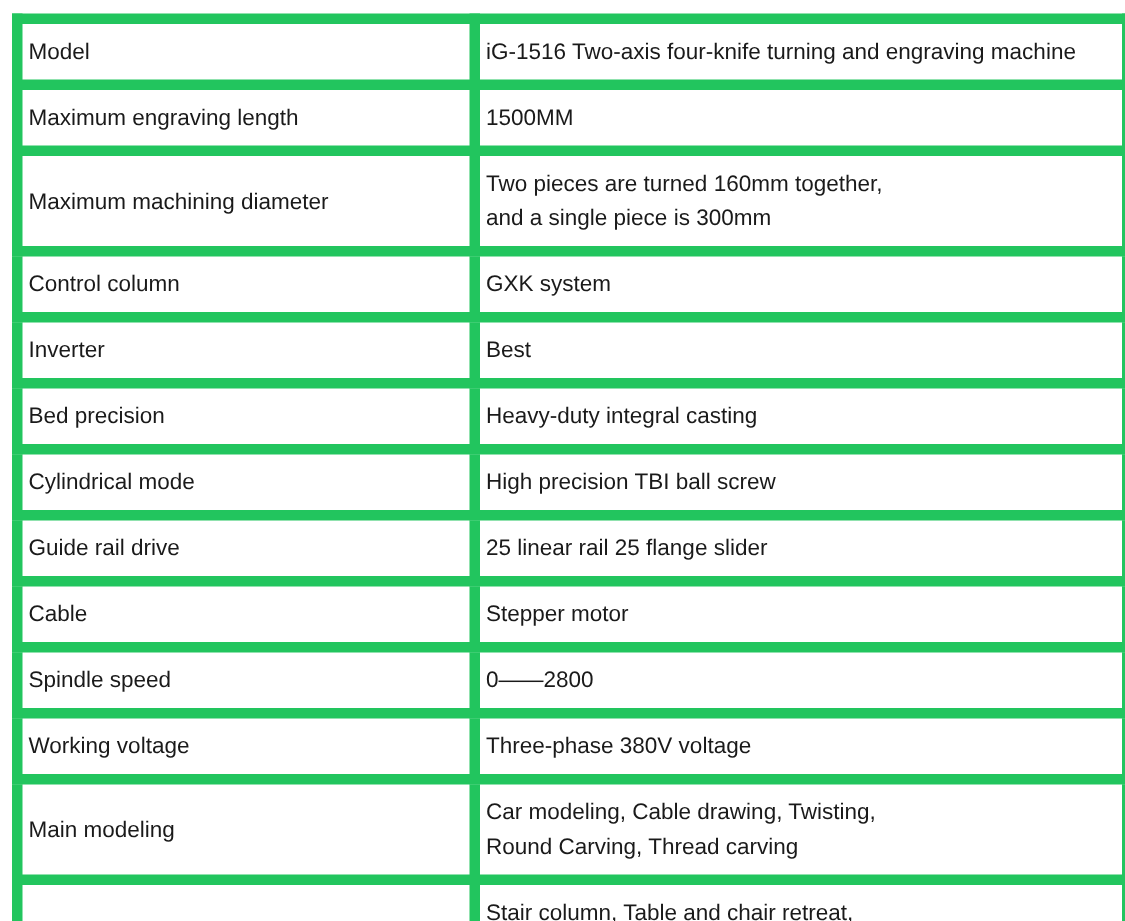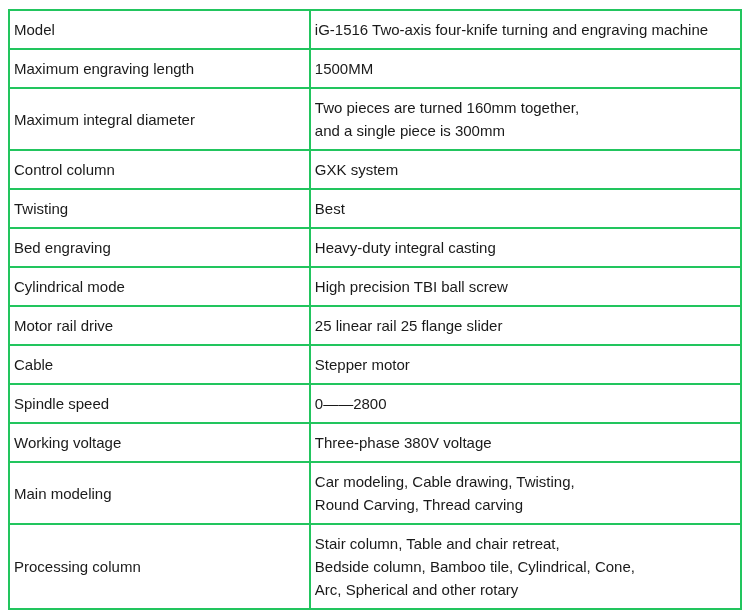--- a/index.html
+++ b/index.html
@@ -16,21 +16,21 @@
     background: #ffffff;
   }
   table.spec-table {
     border-collapse: collapse;
     width: 734px;
     table-layout: fixed;
     border: 1px solid #000000;
     border-bottom-width: 2px;
   }
   table.spec-table td {
-    border: 2px solid #22c55e;
+    border: 7px solid #22c55e;
     vertical-align: middle;
     padding: 7px 4px;
     font-size: 15px;
     line-height: 23px;
     color: #1a1a1a;
   }
   td.col-label {
     width: 290px;
     padding-left: 14px;
   }
@@ -51,42 +51,42 @@
     <tbody>
       <tr>
         <td class="col-label">Model</td>
         <td class="col-value small-text">iG-1516 Two-axis four-knife turning and engraving machine</td>
       </tr>
       <tr>
         <td class="col-label">Maximum engraving length</td>
         <td class="col-value">1500MM</td>
       </tr>
       <tr>
-        <td class="col-label">Maximum integral diameter</td>
+        <td class="col-label">Maximum machining diameter</td>
         <td class="col-value">Two pieces are turned 160mm together,
 and a single piece is 300mm</td>
       </tr>
       <tr>
         <td class="col-label">Control column</td>
         <td class="col-value">GXK system</td>
       </tr>
       <tr>
-        <td class="col-label">Twisting</td>
+        <td class="col-label">Inverter</td>
         <td class="col-value">Best</td>
       </tr>
       <tr>
-        <td class="col-label">Bed engraving</td>
+        <td class="col-label">Bed precision</td>
         <td class="col-value">Heavy-duty integral casting</td>
       </tr>
       <tr>
         <td class="col-label small-text">Cylindrical mode</td>
         <td class="col-value">High precision TBI ball screw</td>
       </tr>
       <tr>
-        <td class="col-label">Motor rail drive</td>
+        <td class="col-label">Guide rail drive</td>
         <td class="col-value">25 linear rail 25 flange slider</td>
       </tr>
       <tr>
         <td class="col-label">Cable</td>
         <td class="col-value">Stepper motor</td>
       </tr>
       <tr>
         <td class="col-label">Spindle speed</td>
         <td class="col-value">0——2800</td>
       </tr>

